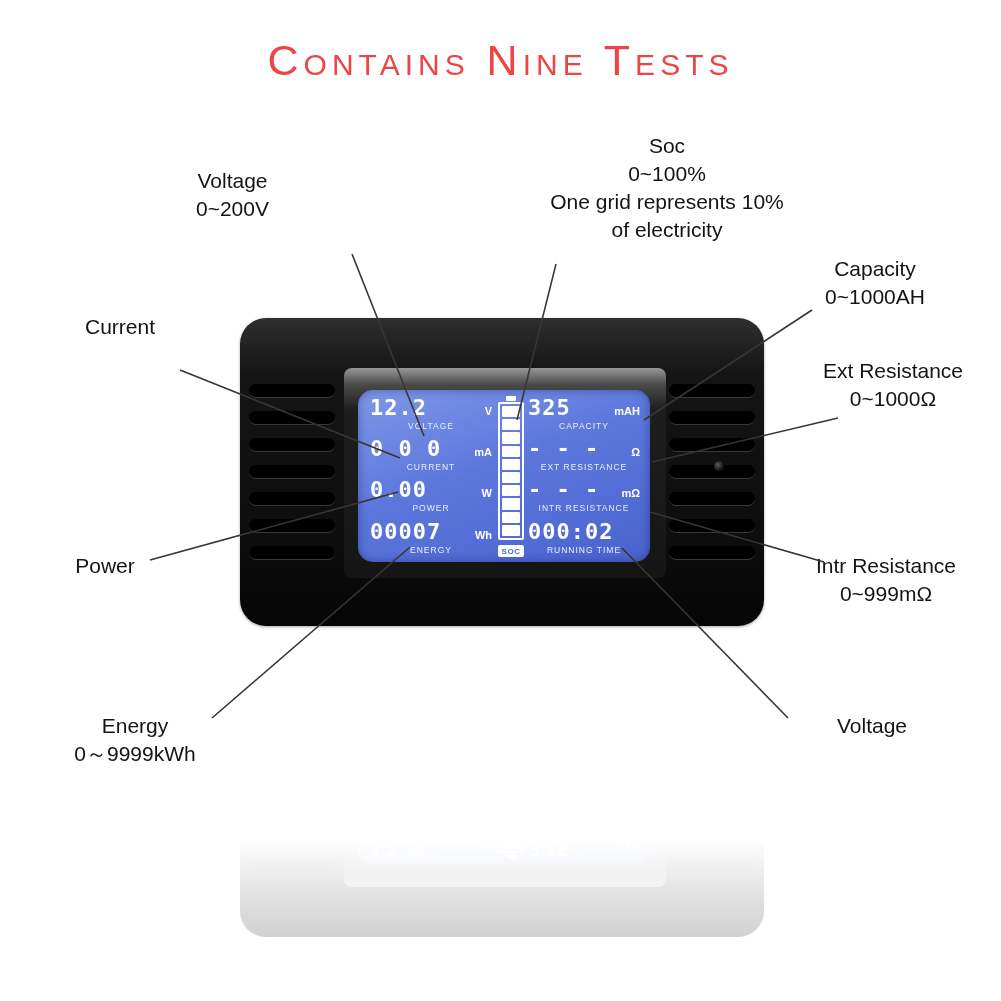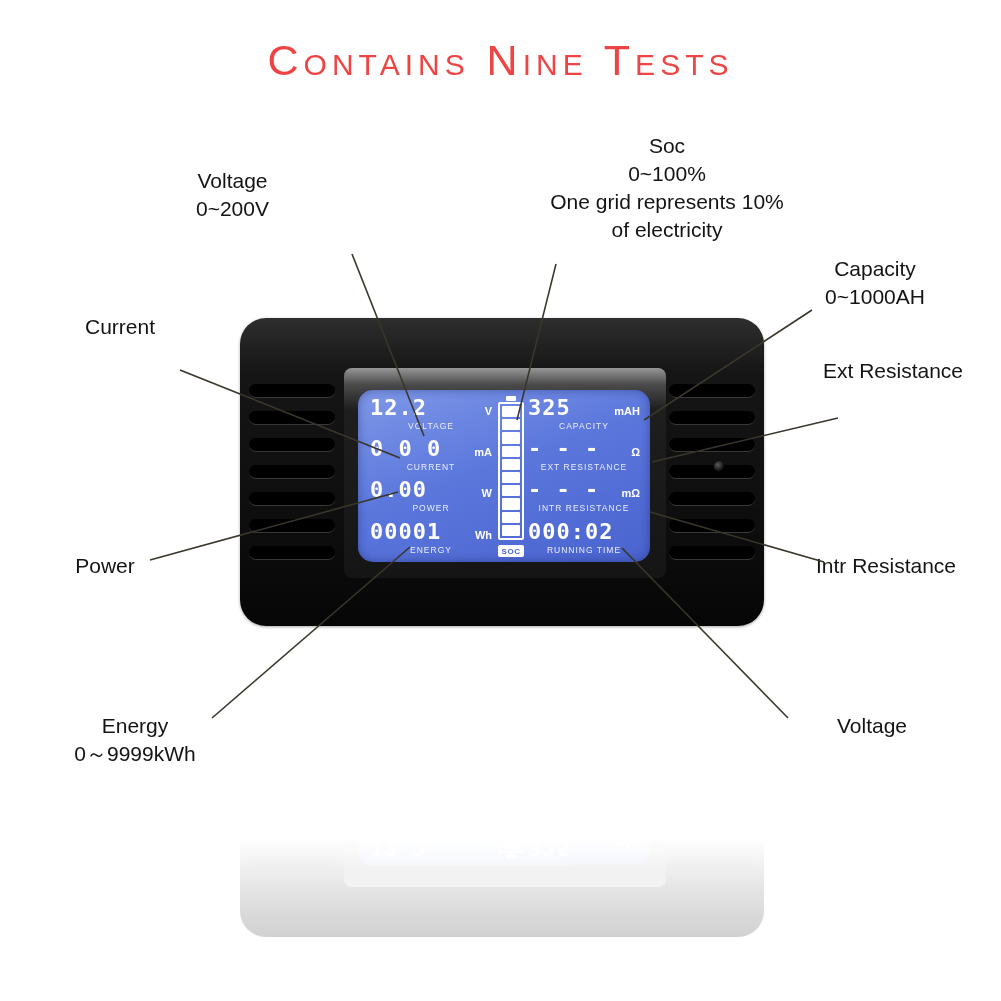--- a/index.html
+++ b/index.html
@@ -88,28 +88,30 @@
     <div>Current</div>
   </div>
 
   <div class="callout co-capacity">
     <div>Capacity</div>
     <div>0~1000AH</div>
   </div>
 
   <div class="callout co-ext">
     <div>Ext Resistance</div>
+    <div>0~1000Ω</div>
   </div>
 
   <div class="callout co-power">
     <div>Power</div>
   </div>
 
   <div class="callout co-intr">
     <div>Intr Resistance</div>
+    <div>0~999mΩ</div>
   </div>
 
   <div class="callout co-energy">
     <div>Energy</div>
     <div>0～9999kWh</div>
   </div>
 
   <div class="callout co-running">
     <div>Voltage</div>
   </div>
@@ -154,21 +156,21 @@
         </div>
         <div class="lrow r3">
           <div class="vline">
             <span class="val">0.00</span>
             <span class="unit">W</span>
           </div>
           <div class="lcd-label">POWER</div>
         </div>
         <div class="lrow r4">
           <div class="vline">
-            <span class="val">00001</span>
+            <span class="val">00007</span>
             <span class="unit">Wh</span>
           </div>
           <div class="lcd-label">ENERGY</div>
         </div>
 
         <div class="battery">
           <i></i>
             <i></i>
             <i></i>
             <i></i>

